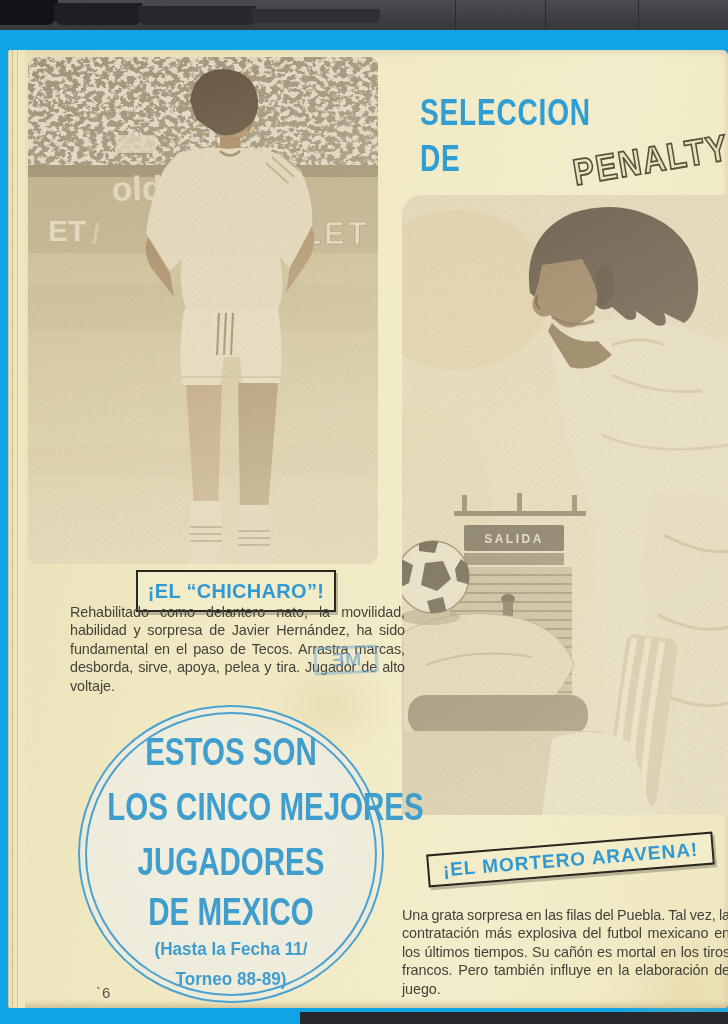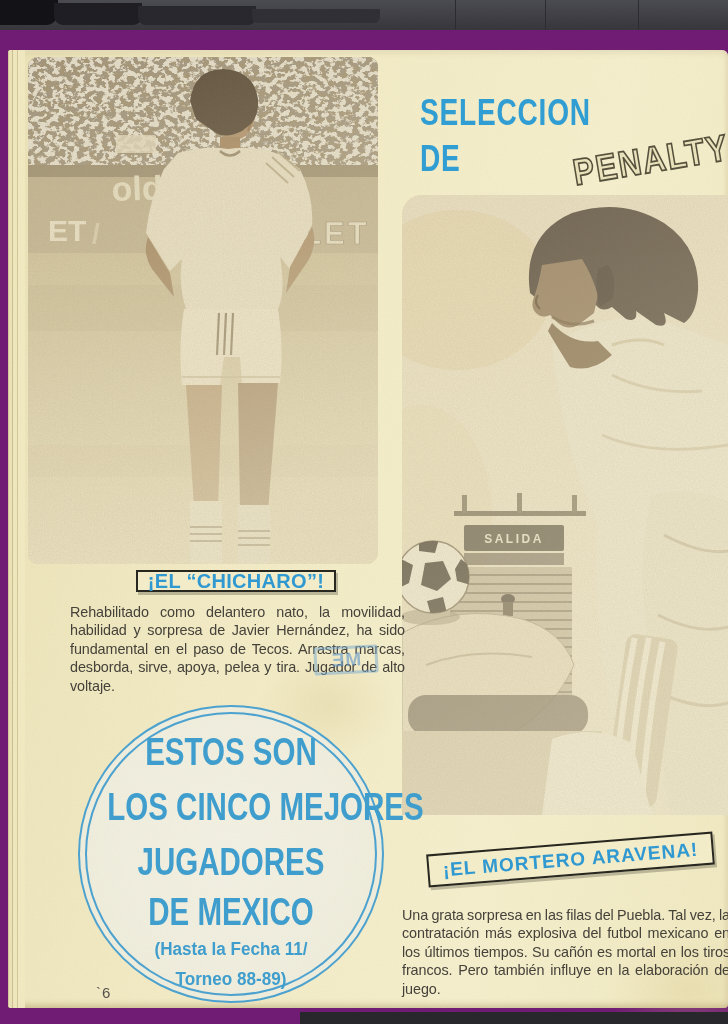--- a/index.html
+++ b/index.html
@@ -1,17 +1,17 @@
 <!DOCTYPE html>
 <html><head>
 <meta charset="utf-8">
 <style>
   html,body{margin:0;padding:0;background:#0b0b0b;}
   *{box-sizing:border-box;}
-  .root{position:relative;width:728px;height:1024px;overflow:hidden;background:#701a75;
+  .root{position:relative;width:728px;height:1024px;overflow:hidden;background:#0ea5e9;
         font-family:"Liberation Sans", sans-serif;}
 
   
   .scan-top{position:absolute;left:0;top:0;width:728px;height:30px;
             background:linear-gradient(#4a4a52,#35353b);}
   .bump{position:absolute;background:#15151a;}
   .bump.b1{left:0;top:0;width:58px;height:25px;border-radius:0 0 12px 0;background:#111116;}
   .bump.b2{left:54px;top:3px;width:88px;height:22px;border-radius:0 0 9px 9px;background:#1c1c22;}
   .bump.b3{left:138px;top:6px;width:118px;height:19px;border-radius:0 0 8px 8px;background:#26262d;}
   .bump.b4{left:252px;top:9px;width:128px;height:14px;border-radius:0 0 6px 6px;background:#2e2e35;}
@@ -49,21 +49,21 @@
   .hl1{left:412px;top:44px;}
   .hl2{left:412px;top:90px;}
   .logo{position:absolute;left:562px;top:102px;font-weight:bold;font-size:35px;white-space:nowrap;
         transform:rotate(-9.5deg) scale(0.9,1.05);transform-origin:left top;
         color:#ece4bd;-webkit-text-stroke:1.7px #55503c;letter-spacing:2px;}
 
   
   .plate{position:absolute;display:flex;align-items:center;justify-content:center;
          background:#f5efcc;border:2px solid #26261f;color:#2f9ad4;font-weight:bold;
          box-shadow:2px 3px 0 rgba(45,45,32,.28);white-space:nowrap;}
-  .plate1{left:128px;top:520px;width:200px;height:22px;font-size:20px;letter-spacing:.3px;}
+  .plate1{left:128px;top:520px;width:200px;height:42px;font-size:20px;letter-spacing:.3px;}
   .plate2{left:419px;top:793px;width:287px;height:33px;font-size:19px;letter-spacing:1px;
           transform:rotate(-4.6deg);}
 
   
   .para{position:absolute;color:#44413a;font-size:14.4px;line-height:18.4px;text-align:justify;
         letter-spacing:-0.1px;word-spacing:-0.6px;margin:2px;}
   .para1{left:60px;top:551px;width:335px;}
   .para2{left:392px;top:854px;width:328px;}
 
   

